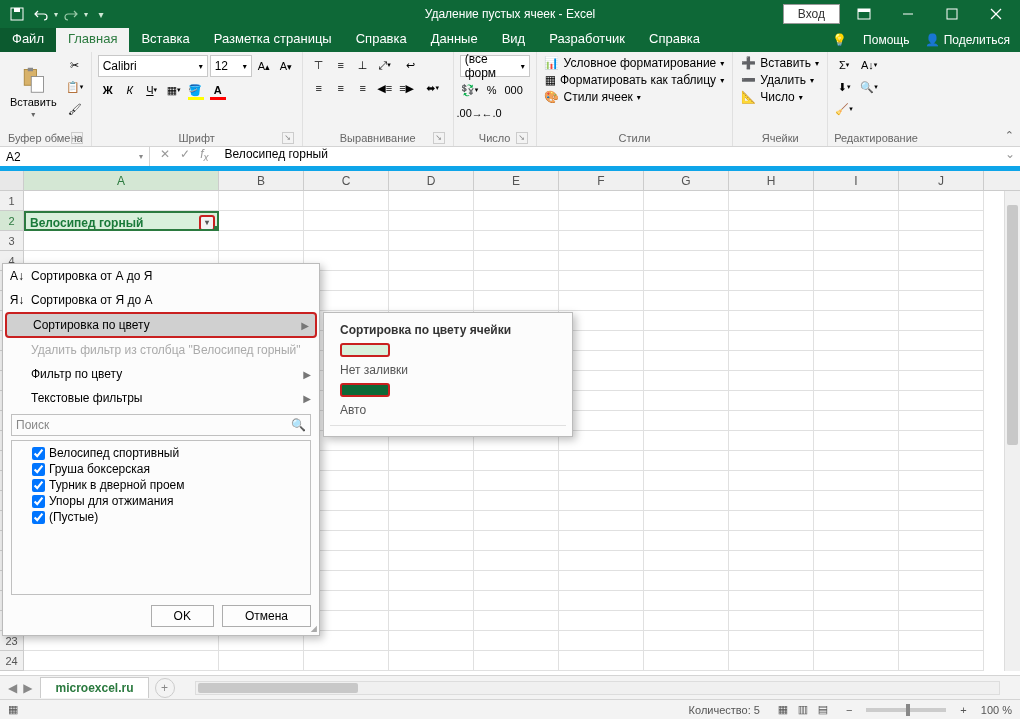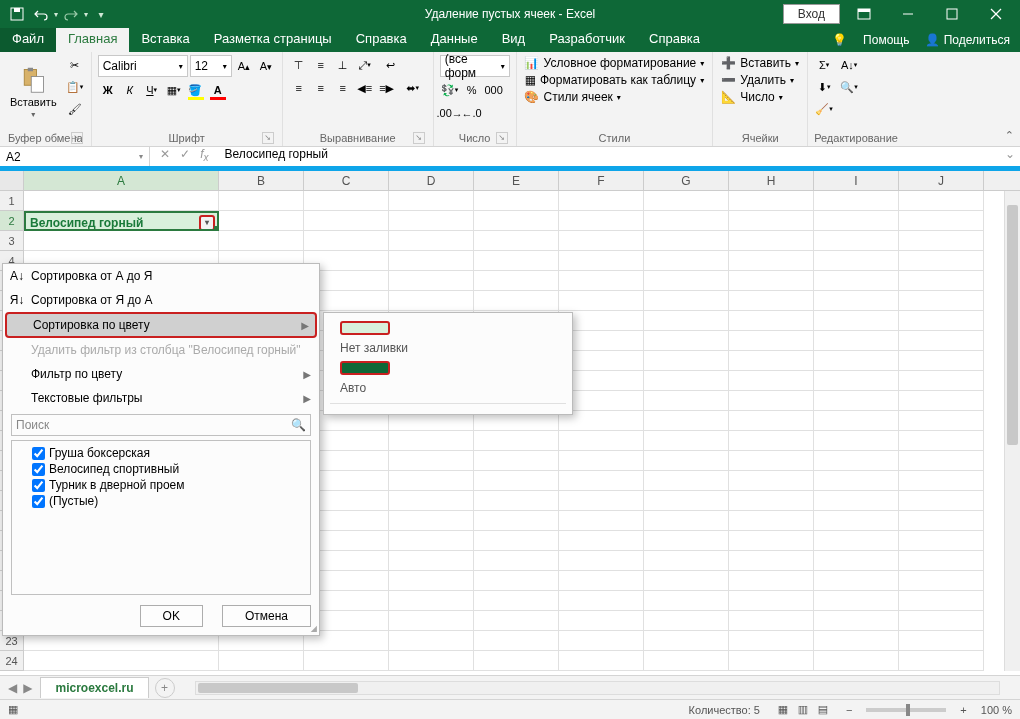--- a/index.html
+++ b/index.html
@@ -65,21 +65,21 @@
 .filter-menu { position: absolute; left: 2px; top: 263px; width: 318px; background: #fcfcfc; border: 1px solid #bbb; box-shadow: 3px 3px 8px rgba(0,0,0,0.25); z-index: 10; font-size: 12px; }
 .fm-item { padding: 5px 8px 5px 28px; display: flex; align-items: center; justify-content: space-between; position: relative; }
 .fm-item.disabled { color: #aaa; }
 .fm-item.highlight { background: #d0d0d0; border: 2px solid #c92020; border-radius: 4px; margin: 0 2px; padding: 4px 6px 4px 26px; }
 .fm-item .arrow { color: #777; font-size: 10px; }
 .fm-icon { position: absolute; left: 6px; width: 16px; height: 16px; display: flex; align-items: center; justify-content: center; }
 .fm-search { margin: 4px 8px; border: 1px solid #c0c0c0; height: 22px; display: flex; align-items: center; padding: 0 4px; justify-content: space-between; color: #888; }
 .fm-list { margin: 2px 8px; border: 1px solid #c0c0c0; padding: 4px; height: 155px; overflow: auto; }
 .fm-check { display: flex; align-items: center; gap: 4px; padding: 1px 0 1px 16px; font-size: 12px; }
 .fm-check input { width: 13px; height: 13px; }
-.fm-buttons { display: flex; justify-content: flex-end; gap: 19px; padding: 8px; }
+.fm-buttons { display: flex; justify-content: flex-end; gap: 8px; padding: 8px; }
 .fm-btn { border: 1px solid #adadad; background: #fdfdfd; padding: 3px 22px; font-size: 12px; }
 .fm-resize { position: absolute; right: 2px; bottom: 2px; color: #aaa; font-size: 8px; }
 
 
 .submenu { position: absolute; left: 323px; top: 312px; width: 250px; background: #fcfcfc; border: 1px solid #bbb; box-shadow: 3px 3px 8px rgba(0,0,0,0.25); z-index: 11; padding: 6px 0; font-size: 12px; }
 .sm-header { padding: 4px 16px; font-weight: bold; color: #333; }
 .sm-swatch-wrap { padding: 2px 16px; }
 .sm-swatch { width: 50px; height: 14px; border: 2px solid #c92020; border-radius: 3px; }
 .sm-swatch.light { background: #d9f0dc; }
 .sm-swatch.dark { background: #0e6837; }
@@ -190,21 +190,21 @@
         <div class="sbtn">📋<span style="font-size:7px">▾</span></div>
         <div class="sbtn">🖌</div>
       </div>
     </div>
     <div class="group-label"><span>Буфер обмена</span><span class="group-launcher">↘</span></div>
   </div>
 
   <div class="group">
     <div class="group-content" style="flex-direction:column;gap:3px">
       <div class="small-row">
-        <div class="font-combo" style="width:90px">
+        <div class="font-combo" style="width:110px">
             <span>Calibri</span>
             <span style="margin-left:auto;font-size:8px">▾</span>
           </div>
         <div class="font-combo" style="width:42px">
             <span>12</span>
             <span style="margin-left:auto;font-size:8px">▾</span>
           </div>
         <div class="sbtn">A<sup>▴</sup></div>
         <div class="sbtn">A<sup>▾</sup></div>
       </div>
@@ -702,43 +702,48 @@
       <span>Текстовые фильтры</span>
       <span class="arrow">▶</span>
     </div>
   <div class="fm-search">
       <span>Поиск</span>
       <span style="color:#2a6fb5">🔍</span>
     </div>
   <div class="fm-list" id="fm-list">
       <label class="fm-check">
         <input type="checkbox" checked="" style="">
-        <span>Груша боксерская</span>
+        <span>Велосипед спортивный</span>
       </label>
       <label class="fm-check">
         <input type="checkbox" checked="" style="">
-        <span>Велосипед спортивный</span>
+        <span>Груша боксерская</span>
       </label>
       <label class="fm-check">
         <input type="checkbox" checked="" style="">
         <span>Турник в дверной проем</span>
       </label>
       <label class="fm-check">
         <input type="checkbox" checked="" style="">
+        <span>Упоры для отжимания</span>
+      </label>
+      <label class="fm-check">
+        <input type="checkbox" checked="" style="">
         <span>(Пустые)</span>
       </label>
     </div>
   <div class="fm-buttons">
     <button class="fm-btn">OK</button>
     <button class="fm-btn">Отмена</button>
   </div>
   <div class="fm-resize">◢</div>
 </div>
 
 <div class="submenu">
+  <div class="sm-header">Сортировка по цвету ячейки</div>
   <div class="sm-swatch-wrap">
       <div class="sm-swatch light"></div>
     </div>
   <div class="sm-item">Нет заливки</div>
   <div class="sm-swatch-wrap">
       <div class="sm-swatch dark"></div>
     </div>
   <div class="sm-item">Авто</div>
   <div class="sm-sep"></div>
 </div>

